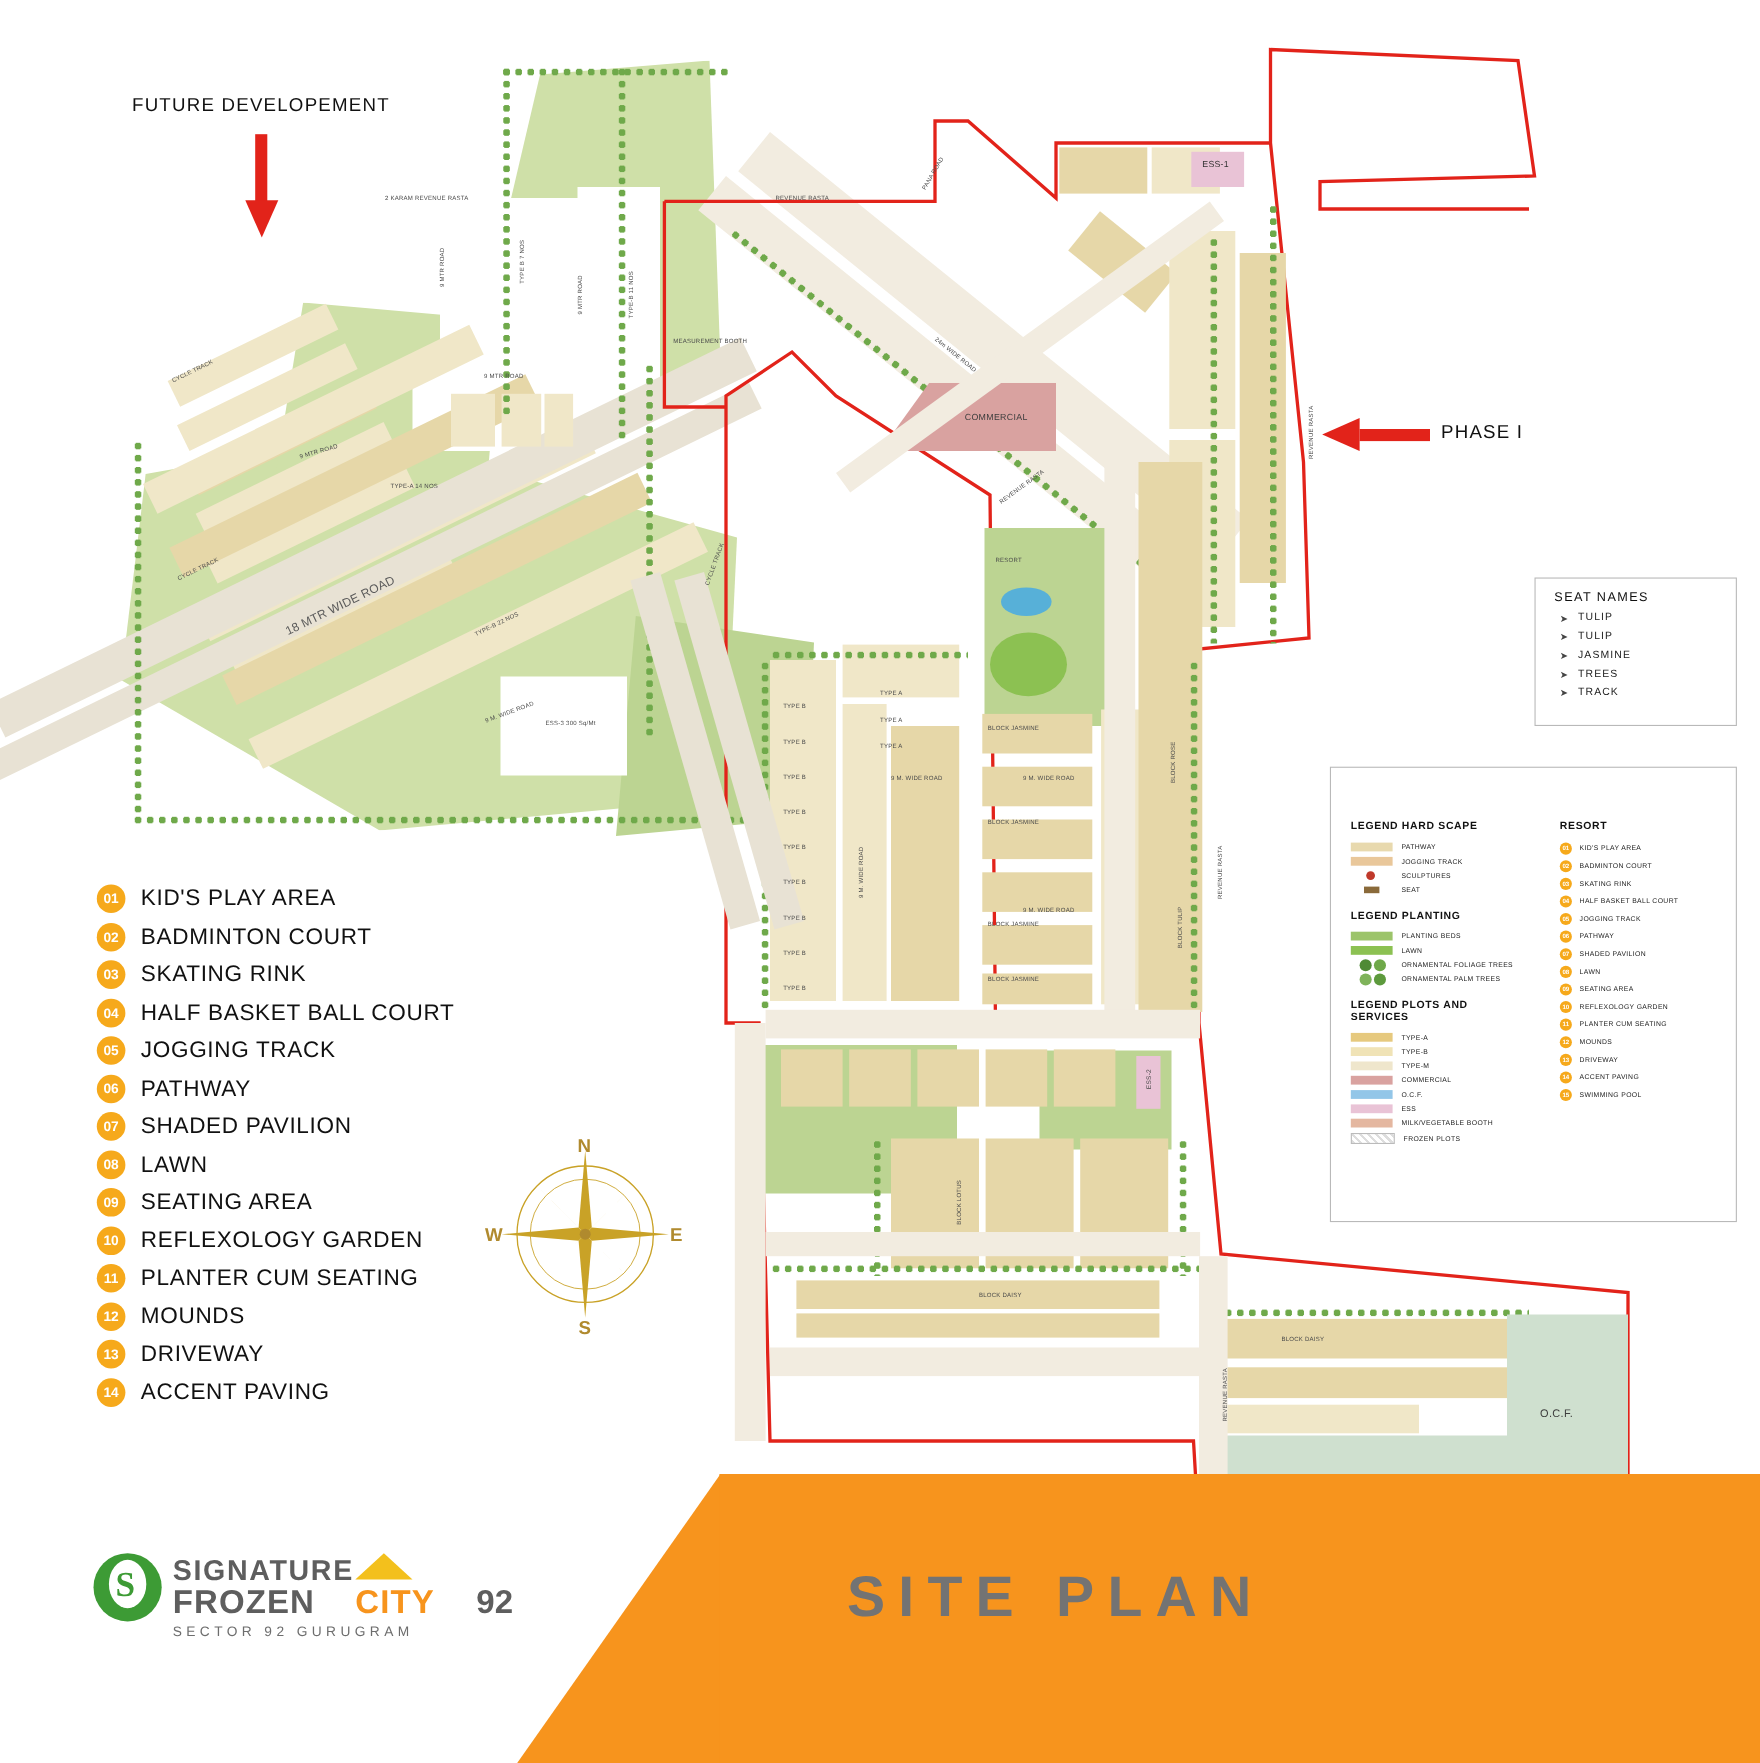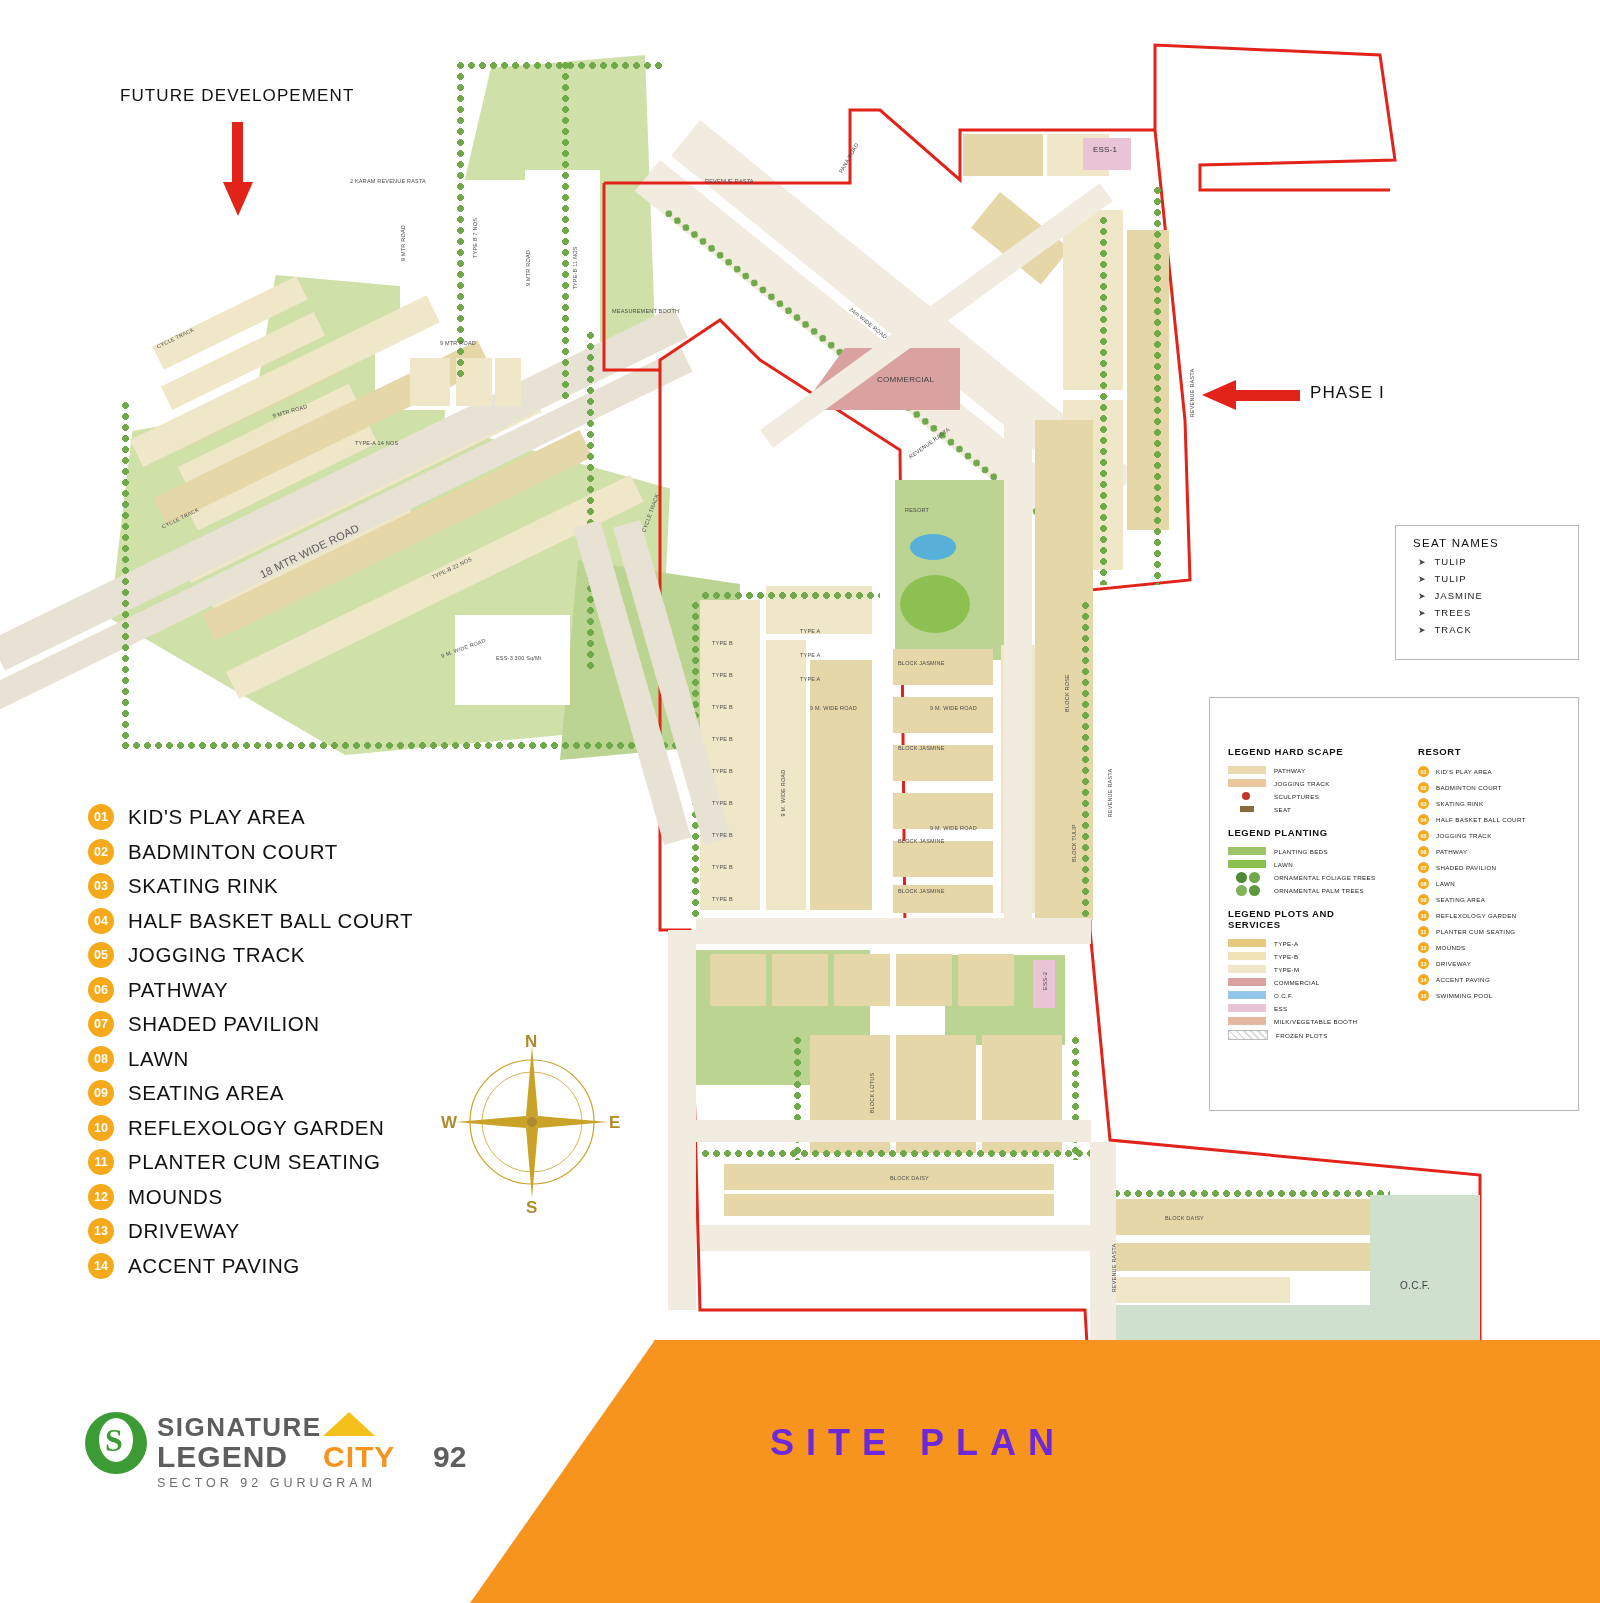--- a/index.html
+++ b/index.html
@@ -56,21 +56,21 @@
   .lgNum{width:11px;height:11px;border-radius:50%;background:#f6a91b;color:#fff;font-size:5.6px;display:flex;align-items:center;justify-content:center;margin-right:7px;font-weight:bold;flex:0 0 auto;}
 
   
   #compass{position:absolute;left:437px;top:1020px;width:190px;height:205px;}
   .cLetter{position:absolute;color:#b08a2e;font-size:17px;font-weight:bold;}
 
   
   #siteplan{position:absolute;left:470px;top:1340px;width:1130px;height:263px;overflow:hidden;}
   #siteplanTri{position:absolute;left:0;top:0;width:0;height:0;border-left:185px solid transparent;border-bottom:263px solid #f7941d;}
   #siteplanRect{position:absolute;left:184px;top:0;width:946px;height:263px;background:#f7941d;}
-  #siteplanTxt{position:absolute;left:300px;top:82px;color:#6d28d9;font-size:36px;letter-spacing:12px;font-weight:bold;}
+  #siteplanTxt{position:absolute;left:300px;top:82px;color:#737373;font-size:52px;letter-spacing:12px;font-weight:bold;}
 
   
   #logo{position:absolute;left:85px;top:1408px;width:400px;height:120px;}
   #logoMark{position:absolute;left:0;top:4px;width:62px;height:62px;border-radius:50%;background:#3d9b35;}
   #logoMarkInner{position:absolute;left:14px;top:10px;width:34px;height:44px;border-radius:50%;background:#fff;}
   #logoS{position:absolute;left:20px;top:14px;font-size:32px;color:#3d9b35;font-weight:bold;font-family:"Liberation Serif",serif;}
   .logoSig{position:absolute;left:72px;top:4px;font-size:26px;letter-spacing:1.5px;color:#5e5e5e;font-weight:bold;}
   .logoGlobal{position:absolute;left:72px;top:32px;font-size:30px;letter-spacing:1px;color:#5e5e5e;font-weight:bold;}
   .logoCity{position:absolute;left:238px;top:32px;font-size:30px;letter-spacing:1px;color:#f7941d;font-weight:bold;}
   .logo92{position:absolute;left:348px;top:32px;font-size:30px;color:#5e5e5e;font-weight:bold;}
@@ -548,17 +548,17 @@
   <div id="siteplanRect"></div>
   <div id="siteplanTxt">SITE PLAN</div>
 </div>
 
 <div id="logo">
   <div id="logoMark"></div>
   <div id="logoMarkInner"></div>
   <div id="logoS">S</div>
   <div class="logoRoof"></div>
   <div class="logoSig">SIGNATURE</div>
-  <div class="logoGlobal">LEGEND</div>
+  <div class="logoGlobal">FROZEN</div>
   <div class="logoCity">CITY</div>
   <div class="logo92">92</div>
   <div class="logoSub">SECTOR 92 GURUGRAM</div>
 </div>
 
 </body></html>

